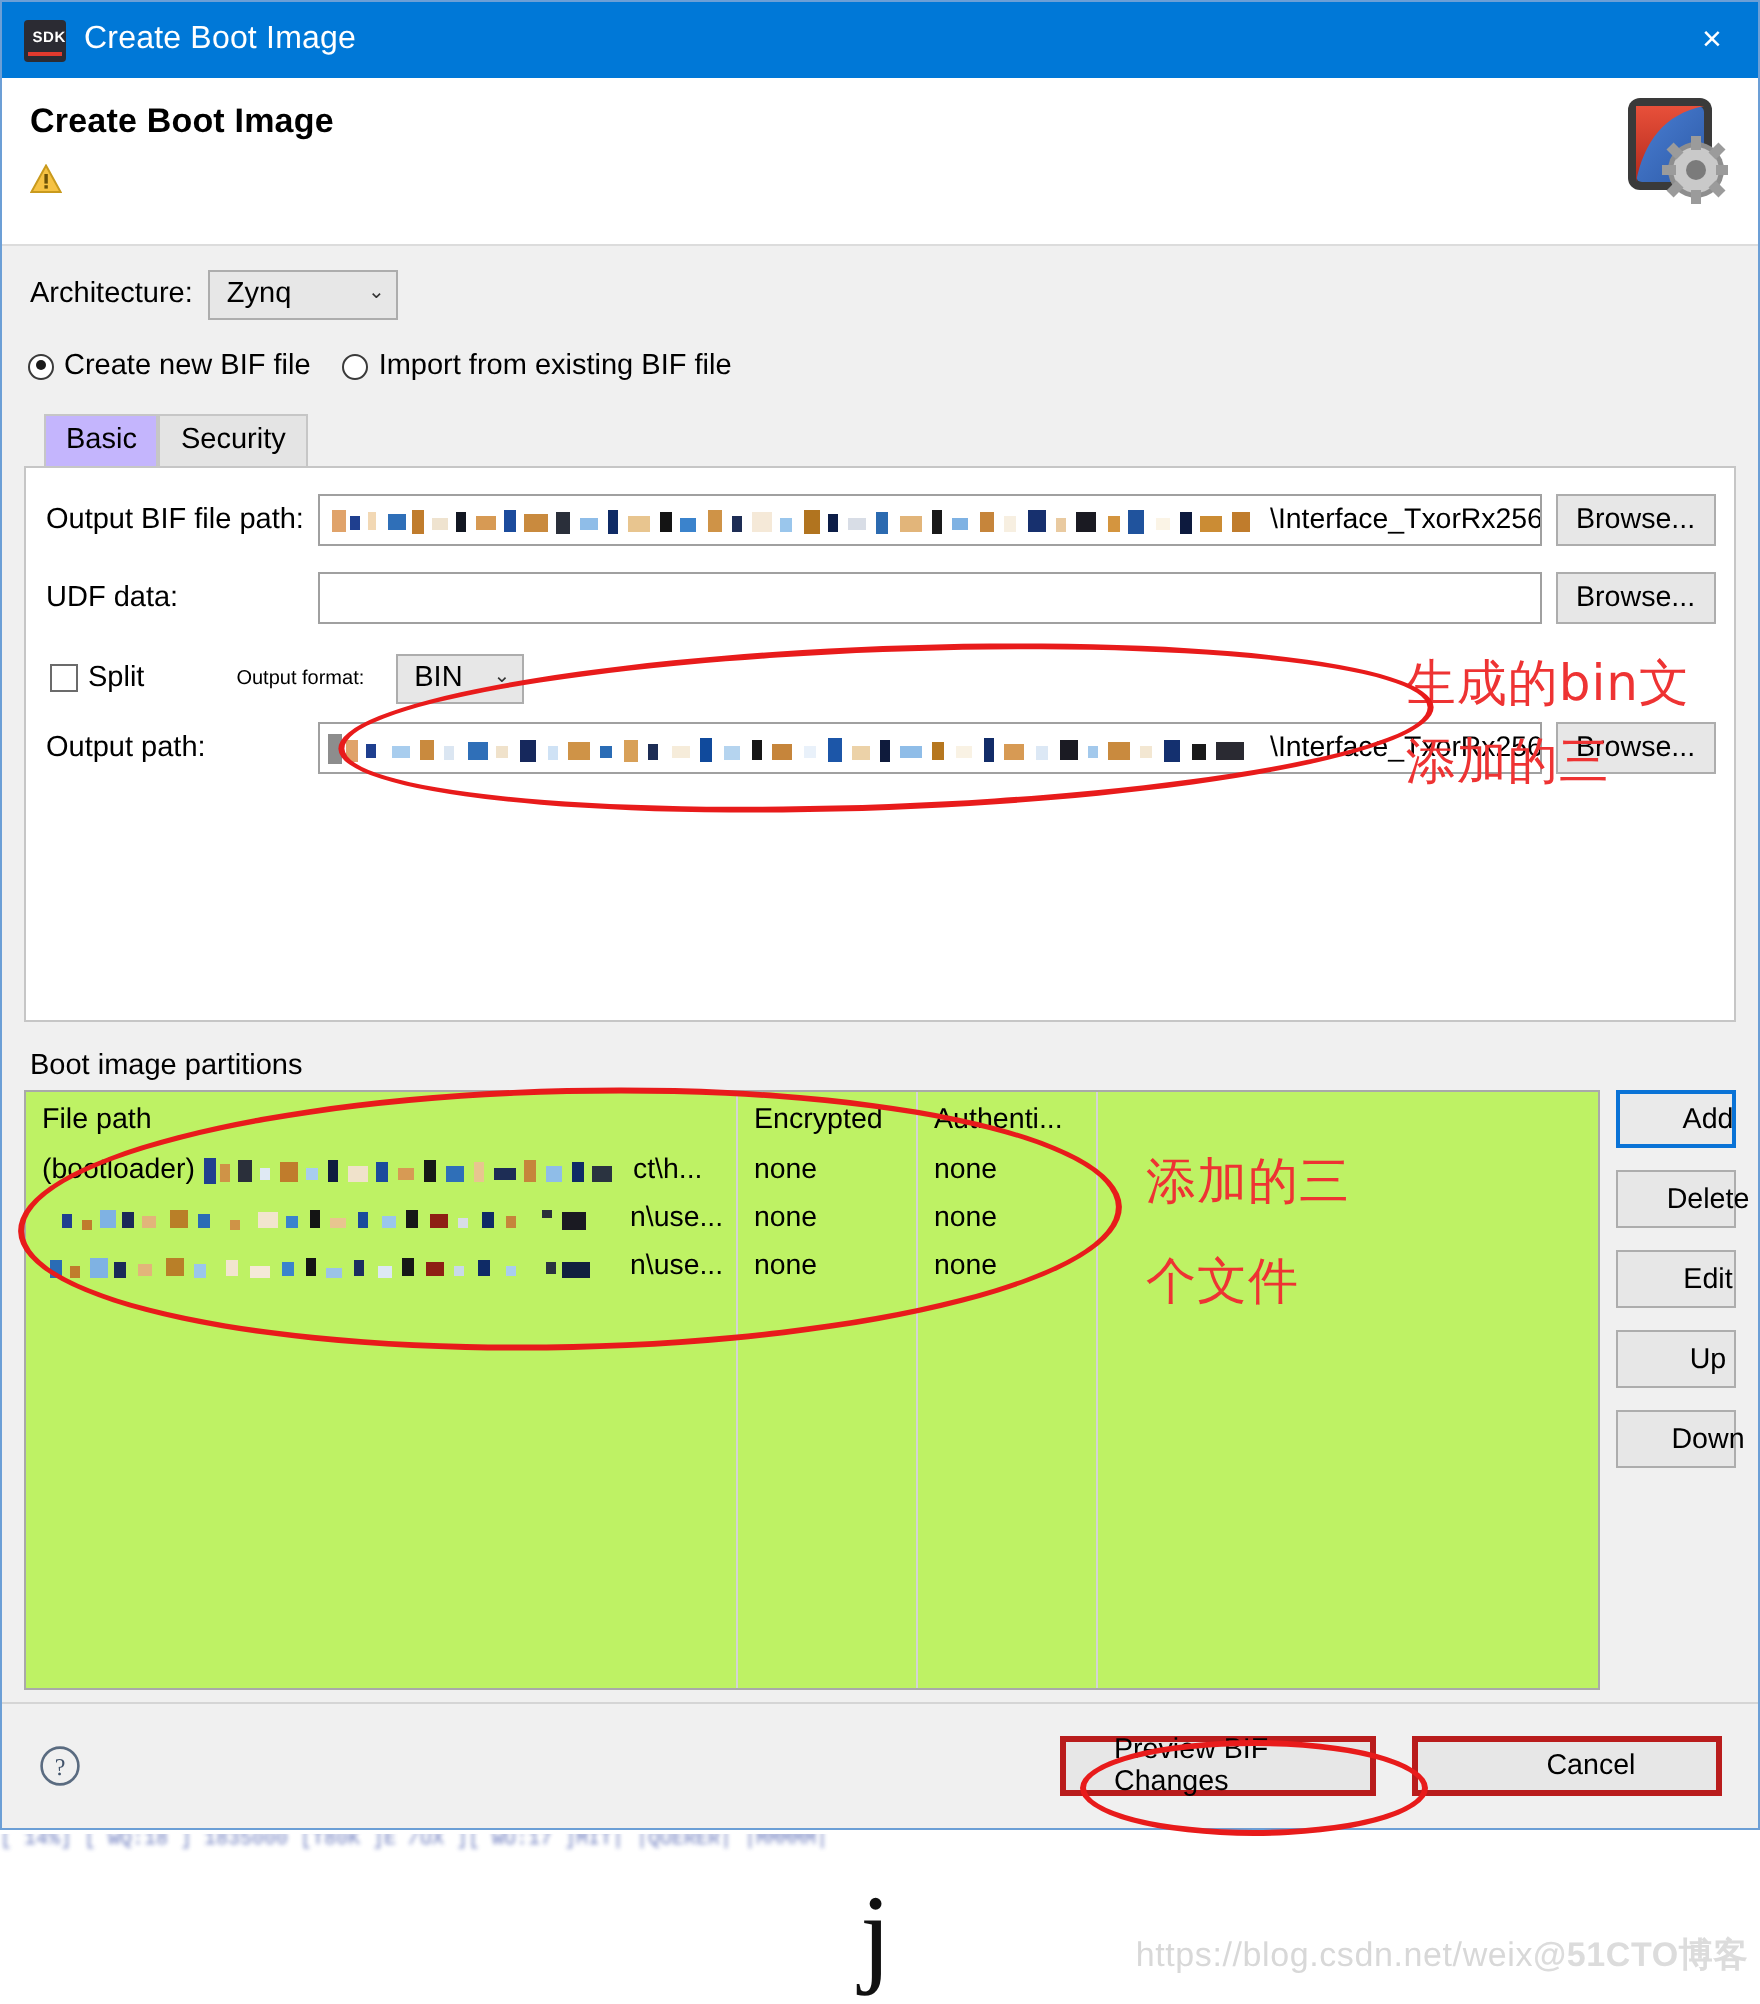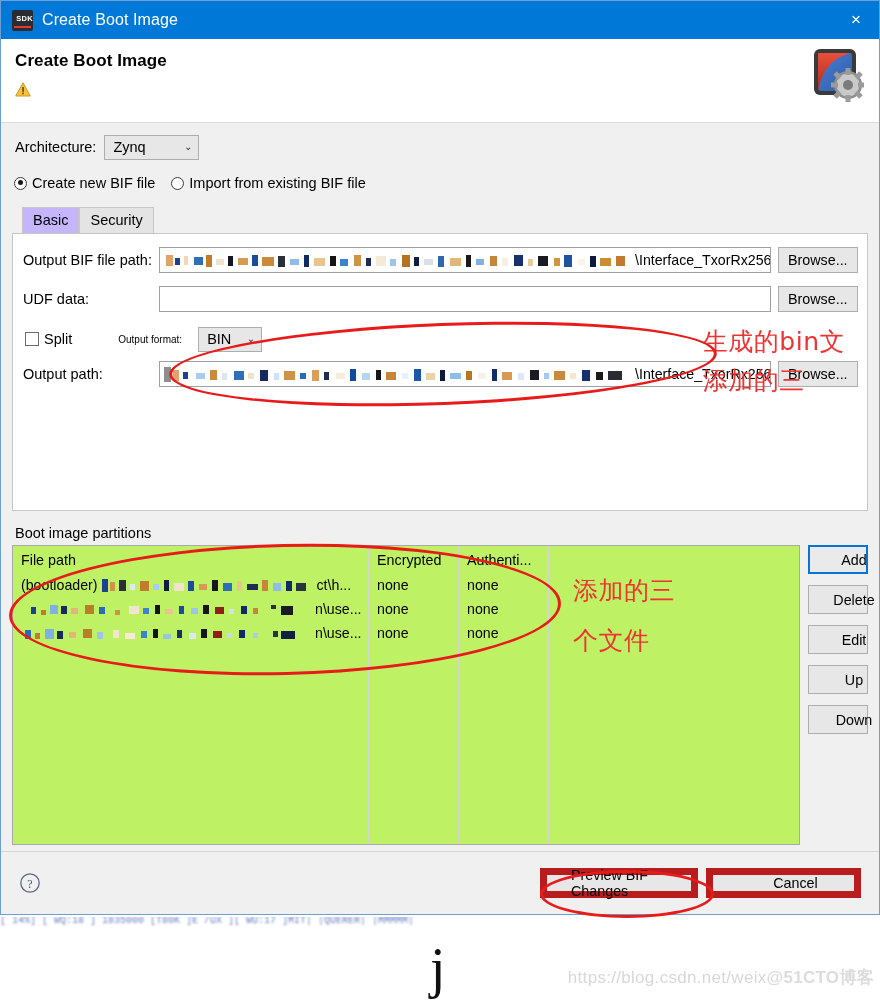--- a/index.html
+++ b/index.html
@@ -176,23 +176,23 @@
     position:absolute;left:560px;top:20px;color:#ee3333;font-size:25px;
     line-height:50px;font-family:"DejaVu Sans",sans-serif;letter-spacing:.5px;
   }
   
   #footer{
     position:absolute;left:0;right:0;bottom:0;height:62px;
     border-top:1px solid #d5d5d5;display:flex;align-items:center;
   }
   #help-icon{margin-left:18px;width:22px;height:22px;flex:none;}
   .fbtn{
-    height:30px;background:#e7e7e7;border:7px solid #b91c1c;box-sizing:border-box;
+    height:30px;background:#e7e7e7;border:3px solid #b91c1c;box-sizing:border-box;
     display:flex;align-items:center;justify-content:center;font-size:14.3px;
-    margin-left:8px;
+    margin-left:18px;
     padding-left:24px;
   }
   #preview-btn{width:158px;}
   #create-btn{width:155px;}
   #cancel-btn{width:155px;margin-right:18px;}
   #footer-spacer{flex:1;}
   
   .ellipse{
     position:absolute;border:3.5px solid #e81b1b;border-radius:50%;
     pointer-events:none;

